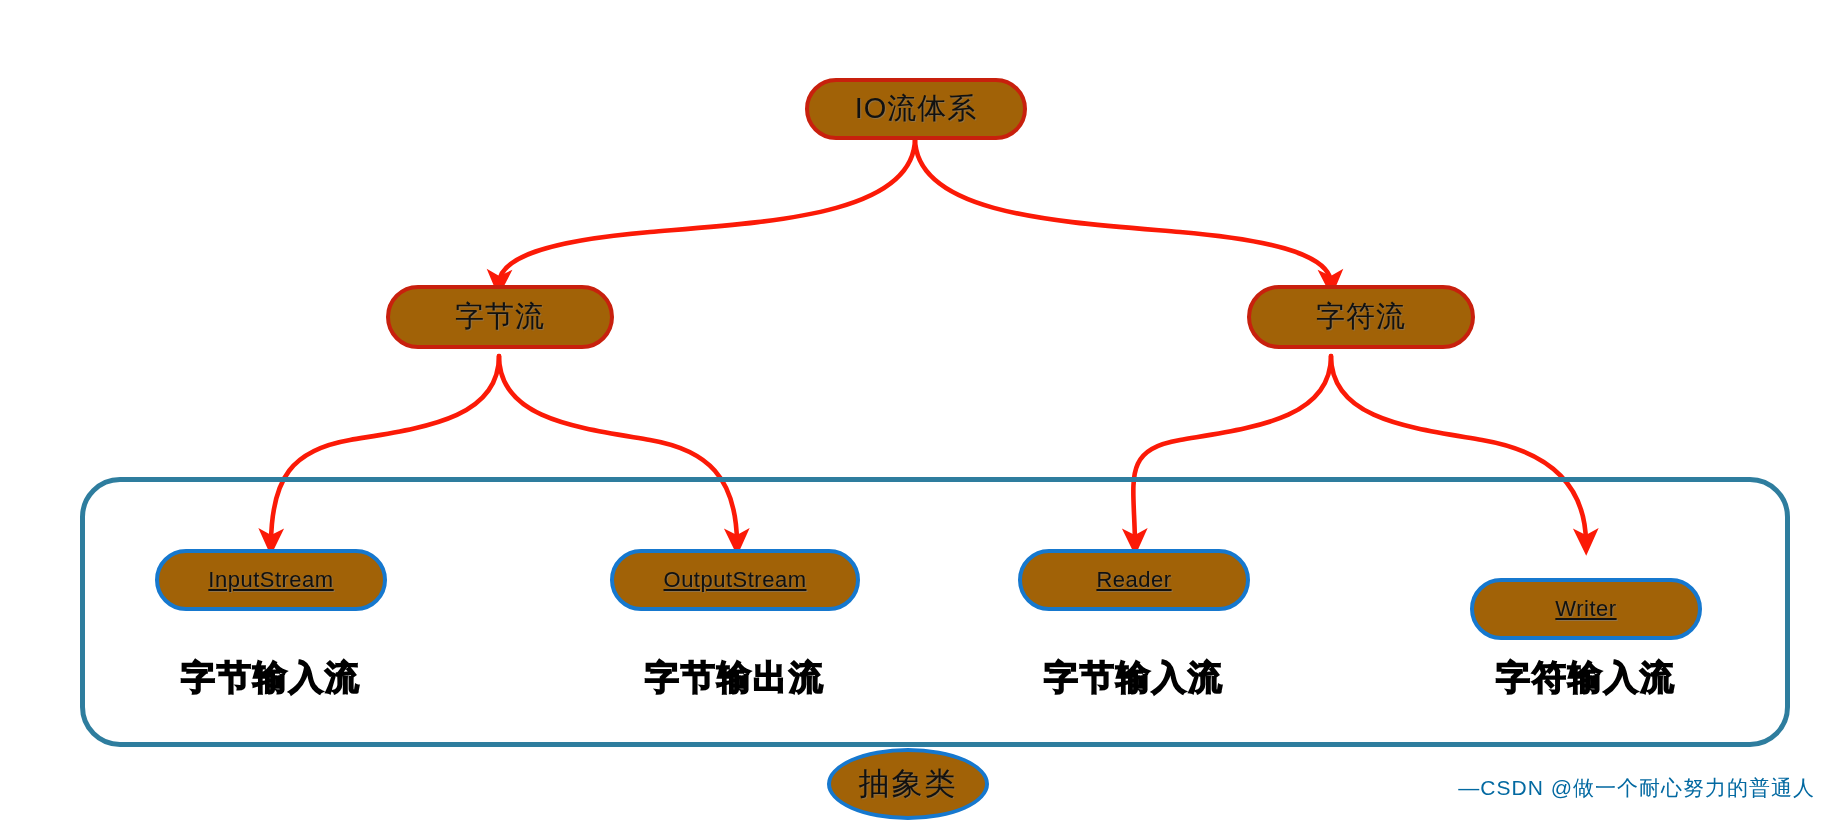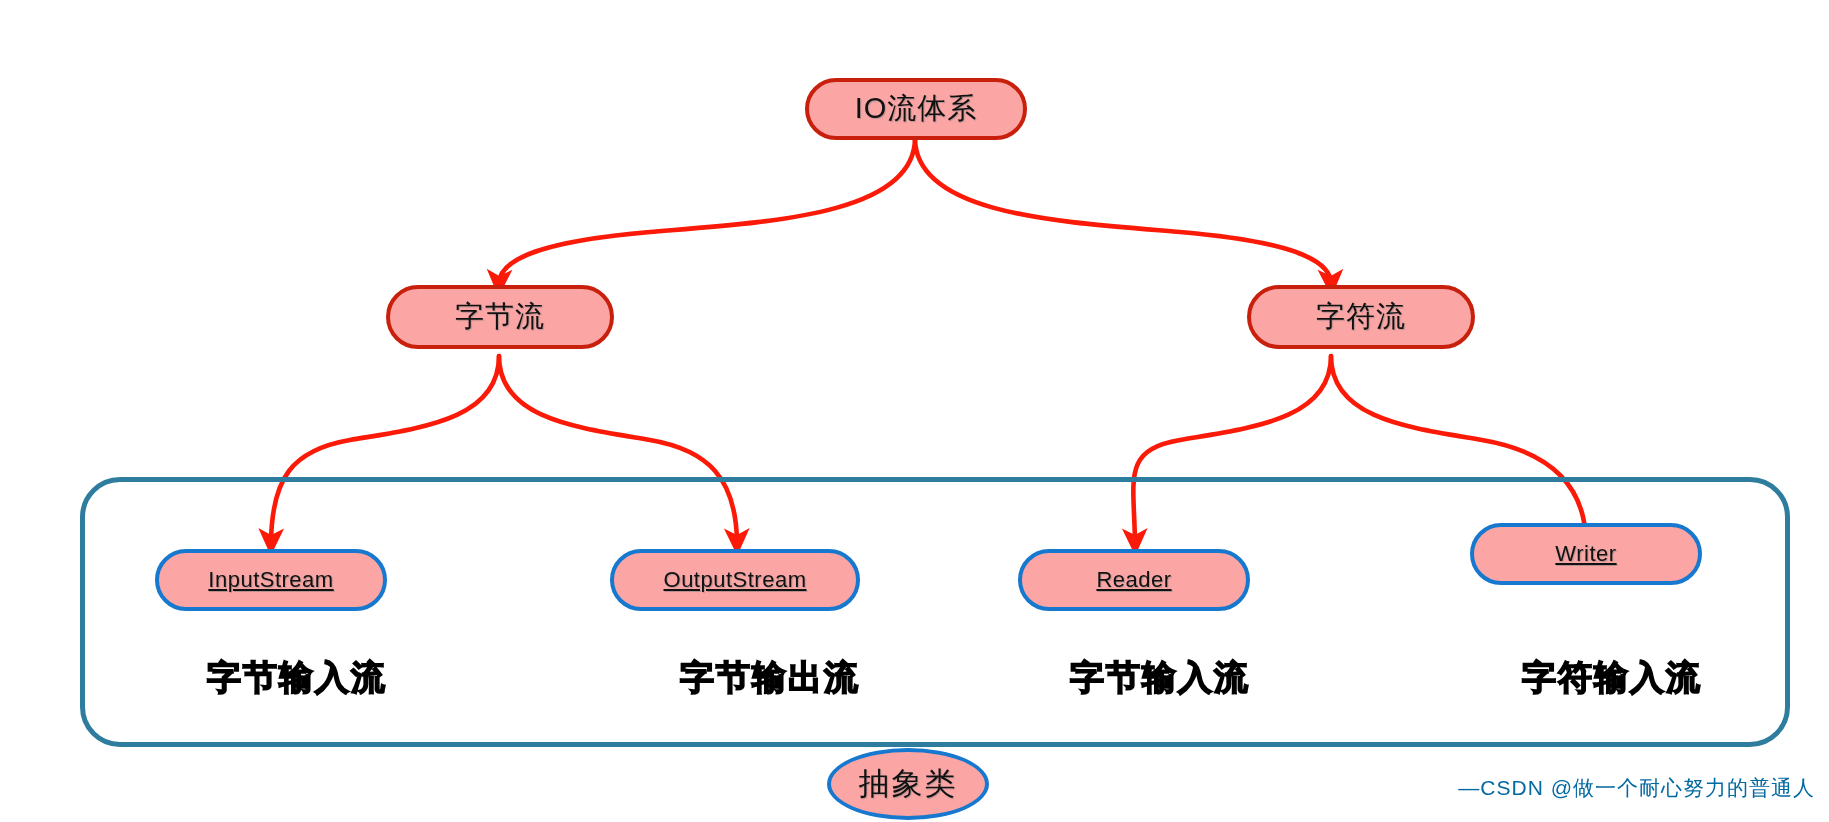--- a/index.html
+++ b/index.html
@@ -27,21 +27,21 @@
     pointer-events: none;
   }
 
   
   .node {
     position: absolute;
     box-sizing: border-box;
     display: flex;
     align-items: center;
     justify-content: center;
-    background: #fca5a5;
+    background: #a16207;
     text-align: center;
     line-height: 1.1;
   }
   .node-red {
     border: 4px solid #c8200d;
     border-radius: 34px;
     color: #111111;
     font-size: 29px;
     letter-spacing: 1px;
     text-shadow: 1px 1px 1px rgba(130,130,130,0.55);
@@ -77,21 +77,21 @@
     background: transparent;
   }
 
   
   .caption {
     position: absolute;
     font-family: "DejaVu Sans", "Liberation Sans", sans-serif;
     font-weight: bold;
     font-size: 34px;
     color: #0f172a;
-    text-align: right;
+    text-align: center;
     letter-spacing: 2px;
     -webkit-text-stroke: 1.6px #000000;
     white-space: nowrap;
   }
 
   
   #watermark {
     position: absolute;
     right: 14px;
     bottom: 20px;
@@ -150,21 +150,21 @@
   <div class="node node-blue" style="left:610px; top:549px; width:250px; height:62px;">
     <span>OutputStream</span>
   </div>
   <div class="caption" style="left:610px; top:655px; width:250px;">字节输出流</div>
 
   <div class="node node-blue" style="left:1018px; top:549px; width:232px; height:62px;">
     <span>Reader</span>
   </div>
   <div class="caption" style="left:1018px; top:655px; width:232px;">字节输入流</div>
 
-  <div class="node node-blue" style="left:1470px; top:523px; width:232px; height:62px;">
+  <div class="node node-blue" style="left:1470px; top:578px; width:232px; height:62px;">
     <span>Writer</span>
   </div>
   <div class="caption" style="left:1470px; top:655px; width:232px;">字符输入流</div>
 
   <div class="node node-ellipse" style="left:827px; top:748px; width:162px; height:72px;">
     <span>抽象类</span>
   </div>
 
   <div id="watermark">—CSDN @做一个耐心努力的普通人</div>
 

